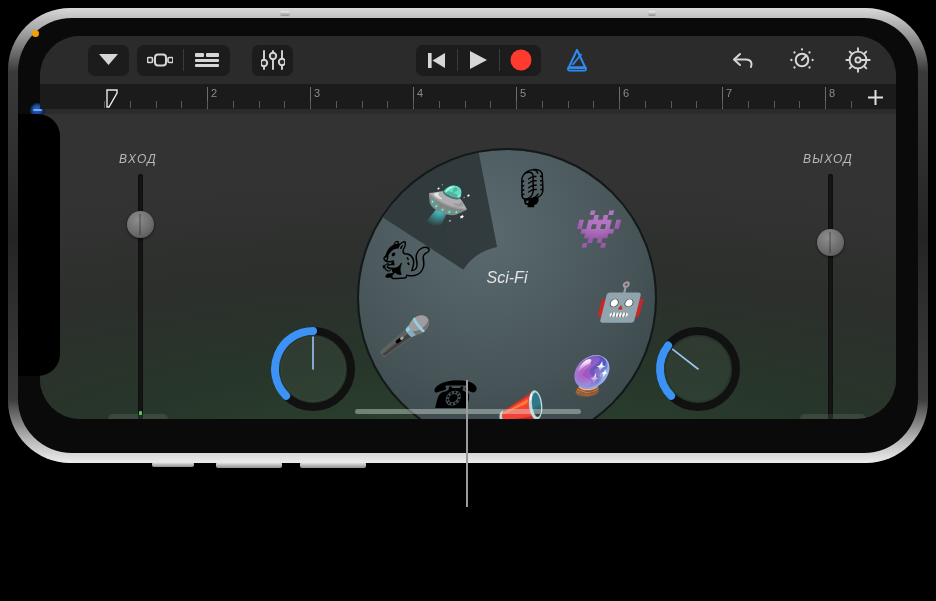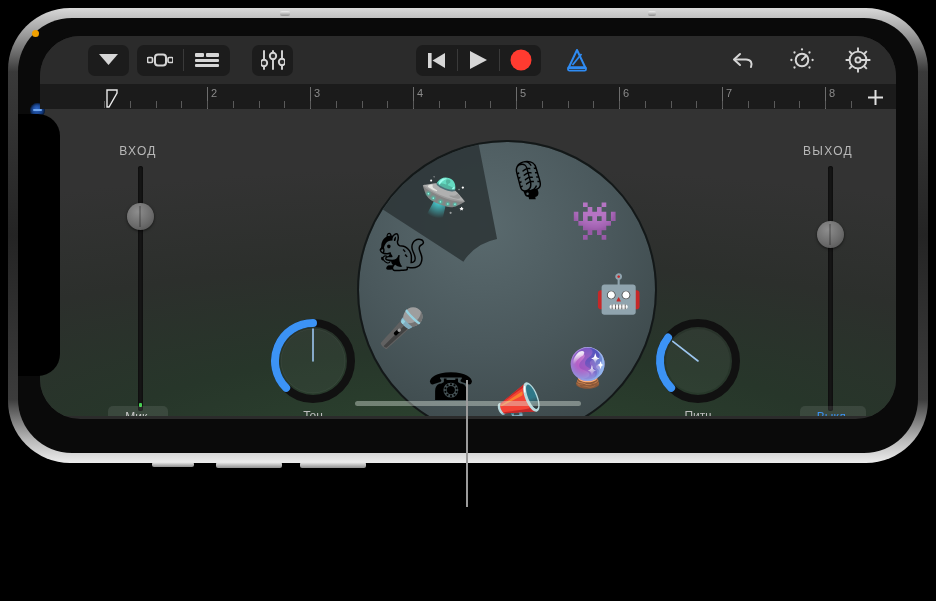--- a/index.html
+++ b/index.html
@@ -206,26 +206,27 @@
     align-items: center;
     justify-content: center;
     cursor: pointer;
     z-index: 22;
   }
 
   
   #plugin {
     position: absolute;
     left: 0;
-    top: 70px;
+    top: 78px;
     width: 100%;
     height: 310px;
     background:
       radial-gradient(ellipse 120% 95% at 50% 115%, #2d4730 0%, #27362a 38%, #2c2f2c 68%, #333333 100%);
     overflow: hidden;
+    font-style: italic;
   }
 
   .side-label {
     position: absolute;
     font-size: 12px;
     letter-spacing: 1.3px;
     color: #b8b8b8;
     text-align: center;
     width: 120px;
   }
@@ -566,20 +567,21 @@
                 <radialGradient id="wheelgrad" cx="42%" cy="28%" r="78%">
                   <stop offset="0%" stop-color="#5a6a6e"></stop>
                   <stop offset="55%" stop-color="#4a585c"></stop>
                   <stop offset="100%" stop-color="#3b4749"></stop>
                 </radialGradient>
               </defs>
               <circle cx="151" cy="151" r="149" fill="url(#wheelgrad)" stroke="#242c2d" stroke-width="2"></circle>
               <path id="wheel-selected-wedge" fill="#2f3739" opacity="0.92" d="M 26.876755944077217 70.39342281777601 A 148 148 0 0 1 122.76026868427137 5.719176849745736 L 141.07793224041967 99.95538646072147 A 52 52 0 0 0 107.38913046683794 122.67877017921859 Z"></path>
               <circle cx="151" cy="151" r="149" fill="none" stroke="rgba(0,0,0,0.45)" stroke-width="2"></circle>
             </svg>
+            <div id="wheel-center-label">Sci-Fi</div>
             <div id="wheel-items">
                 <div class="wheel-item" title="Alien" style="left: 88.3704px; top: 58.1478px;">🛸</div>
                 <div class="wheel-item" title="Clean" style="left: 172.371px; top: 41.0578px;">🎙</div>
                 <div class="wheel-item" title="Monster" style="left: 239.257px; top: 82.0459px;">👾</div>
                 <div class="wheel-item" title="Robot" style="left: 262.932px; top: 154.909px;">🤖</div>
                 <div class="wheel-item" title="Helium" style="left: 231.566px; top: 228.802px;">🔮</div>
                 <div class="wheel-item" title="Megaphone" style="left: 162.707px; top: 262.386px;">📣</div>
                 <div class="wheel-item" title="Telephone" style="left: 95px; top: 247.995px;">☎</div>
                 <div class="wheel-item" title="Vocal" style="left: 45.7544px; top: 189.306px;">🎤</div>
                 <div class="wheel-item" title="Chipmunk" style="left: 45.7544px; top: 112.694px;">🐿</div>

